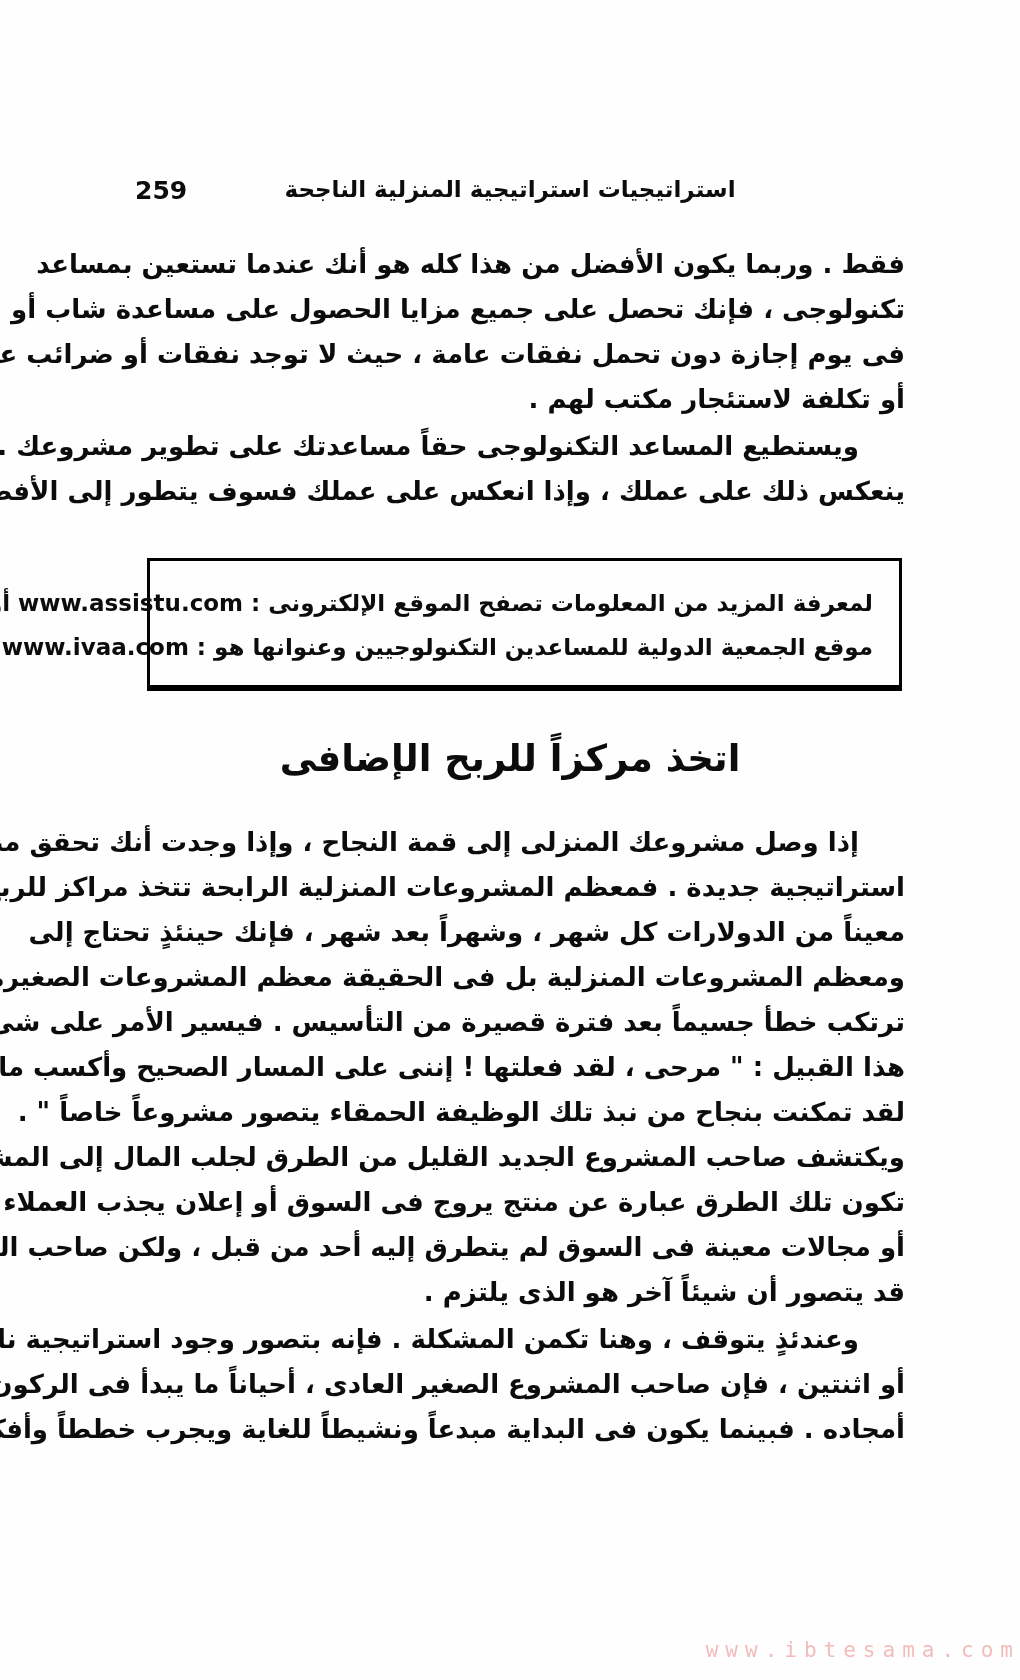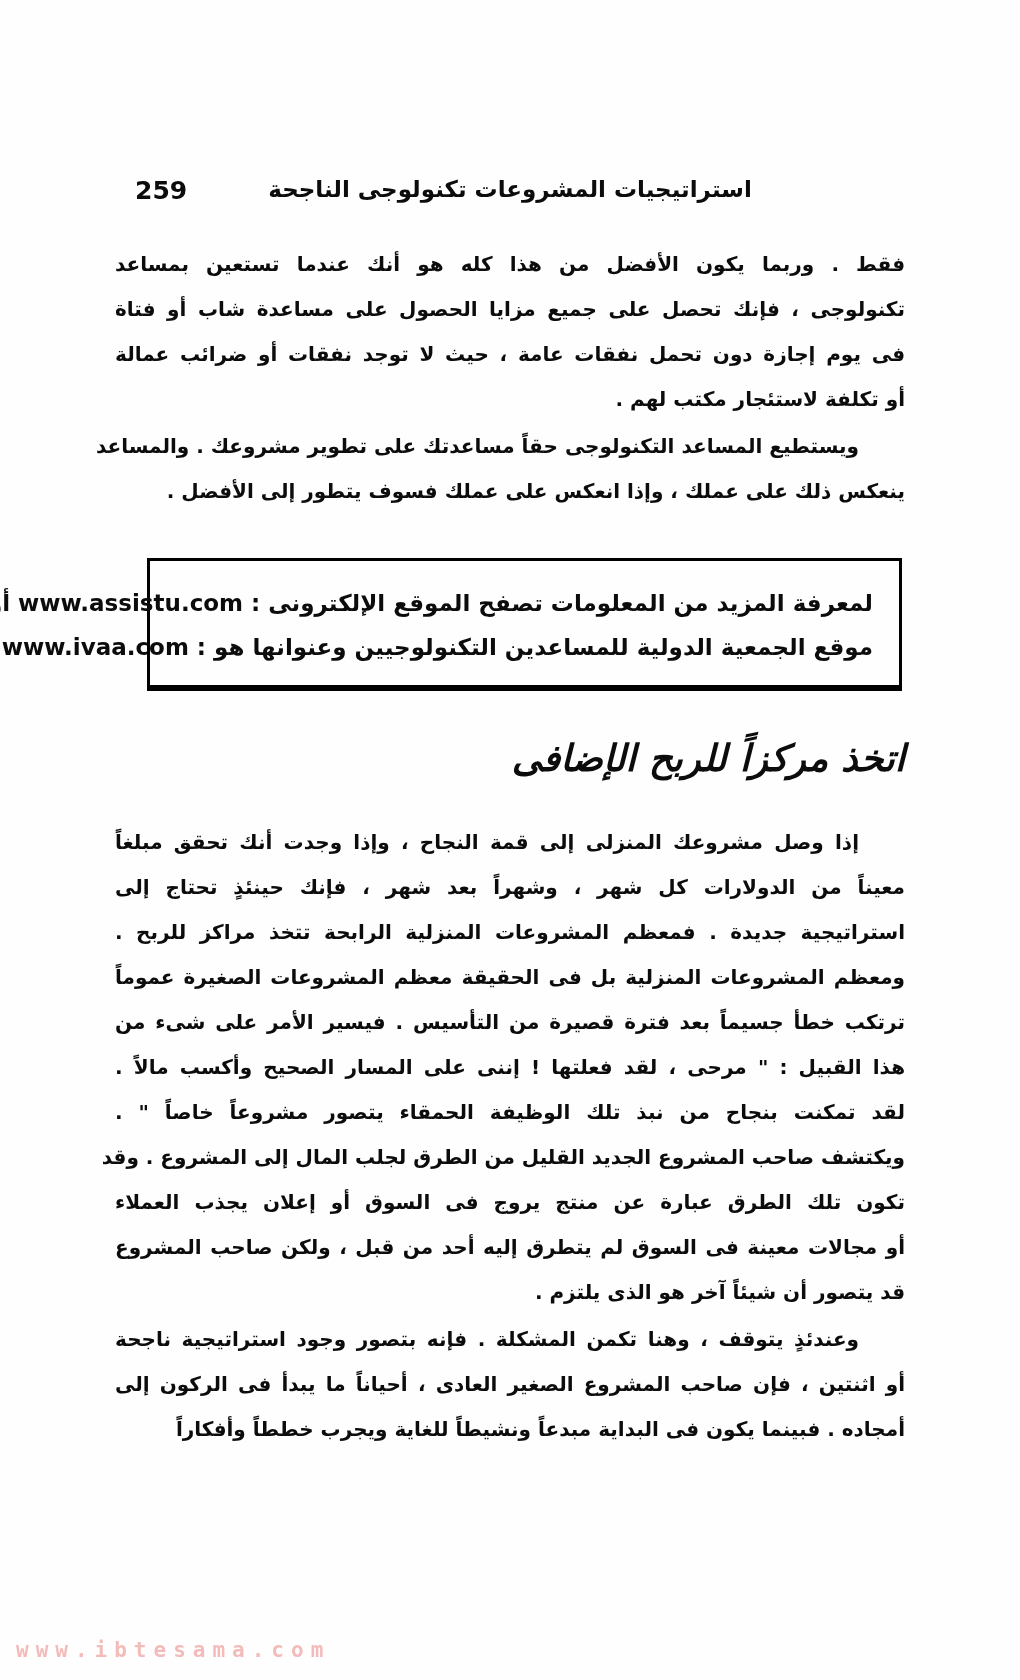--- a/index.html
+++ b/index.html
@@ -41,21 +41,21 @@
   
   .content {
     position: absolute;
     top: 242px;
     right: 115px;
     width: 790px;
   }
   .para { margin-bottom: 2px; }
   .line {
     direction: rtl;
-    font-size: 20px;
+    font-size: 26px;
     font-weight: 700;
     line-height: 45px;
     white-space: nowrap;
     text-align: justify;
     text-align-last: justify;
     color: #0c0c0c;
   }
   .line.last {
     text-align-last: right;
   }
@@ -73,48 +73,48 @@
     font-size: 23px;
     font-weight: 700;
     line-height: 44px;
     white-space: nowrap;
     text-align: justify;
     text-align-last: justify;
   }
   .box-line:last-child { text-align-last: right; }
   
   .heading {
+    text-align: center;
     font-size: 37px;
     font-weight: 700;
     margin: 46px 0 40px 0;
     letter-spacing: 0.5px;
-    font-style: italic;
   }
   
   .watermark {
     position: absolute;
     bottom: 18px;
     left: 0; right: 0;
     direction: ltr;
-    text-align: left;
+    text-align: right;
     font-family: "DejaVu Sans Mono", monospace;
     font-size: 21px;
     letter-spacing: 7px;
     color: #f3bcba;
-    font-weight: 700;
+    font-weight: 400;
     margin-left: 16px;
   }
 </style>
 </head>
 <body>
 
 <div class="page">
 
   <div class="header">
-    <div class="book-title">استراتيجيات المشروعات تكنولوجى الناجحة</div>
+    <div class="book-title">استراتيجيات استراتيجية المنزلية الناجحة</div>
     <div class="page-number">259</div>
   </div>
 
   <div class="content">
       <div class="para">
         <div class="line">فقط . وربما يكون الأفضل من هذا كله هو أنك عندما تستعين بمساعد</div>
         <div class="line">تكنولوجى ، فإنك تحصل على جميع مزايا الحصول على مساعدة شاب أو فتاة</div>
         <div class="line">فى يوم إجازة دون تحمل نفقات عامة ، حيث لا توجد نفقات أو ضرائب عمالة</div>
         <div class="line last">أو تكلفة لاستئجار مكتب لهم .</div>
       </div>
@@ -122,22 +122,22 @@
         <div class="line indent">ويستطيع المساعد التكنولوجى حقاً مساعدتك على تطوير مشروعك . والمساعد</div>
         <div class="line last">ينعكس ذلك على عملك ، وإذا انعكس على عملك فسوف يتطور إلى الأفضل .</div>
       </div>
       <div class="info-box">
         <div class="box-line">لمعرفة المزيد من المعلومات تصفح الموقع الإلكترونى : www.assistu.com أو</div>
         <div class="box-line">موقع الجمعية الدولية للمساعدين التكنولوجيين وعنوانها هو : www.ivaa.com.</div>
       </div>
       <div class="heading">اتخذ مركزاً للربح الإضافى</div>
       <div class="para">
         <div class="line indent">إذا وصل مشروعك المنزلى إلى قمة النجاح ، وإذا وجدت أنك تحقق مبلغاً</div>
+        <div class="line">استراتيجية جديدة . فمعظم المشروعات المنزلية الرابحة تتخذ مراكز للربح .</div>
         <div class="line">معيناً من الدولارات كل شهر ، وشهراً بعد شهر ، فإنك حينئذٍ تحتاج إلى</div>
-        <div class="line">استراتيجية جديدة . فمعظم المشروعات المنزلية الرابحة تتخذ مراكز للربح .</div>
         <div class="line">ومعظم المشروعات المنزلية بل فى الحقيقة معظم المشروعات الصغيرة عموماً</div>
         <div class="line">ترتكب خطأ جسيماً بعد فترة قصيرة من التأسيس . فيسير الأمر على شىء من</div>
         <div class="line">هذا القبيل : " مرحى ، لقد فعلتها ! إننى على المسار الصحيح وأكسب مالاً .</div>
         <div class="line">لقد تمكنت بنجاح من نبذ تلك الوظيفة الحمقاء يتصور مشروعاً خاصاً " .</div>
         <div class="line">ويكتشف صاحب المشروع الجديد القليل من الطرق لجلب المال إلى المشروع . وقد</div>
         <div class="line">تكون تلك الطرق عبارة عن منتج يروج فى السوق أو إعلان يجذب العملاء</div>
         <div class="line">أو مجالات معينة فى السوق لم يتطرق إليه أحد من قبل ، ولكن صاحب المشروع</div>
         <div class="line last">قد يتصور أن شيئاً آخر هو الذى يلتزم .</div>
       </div>
       <div class="para">

